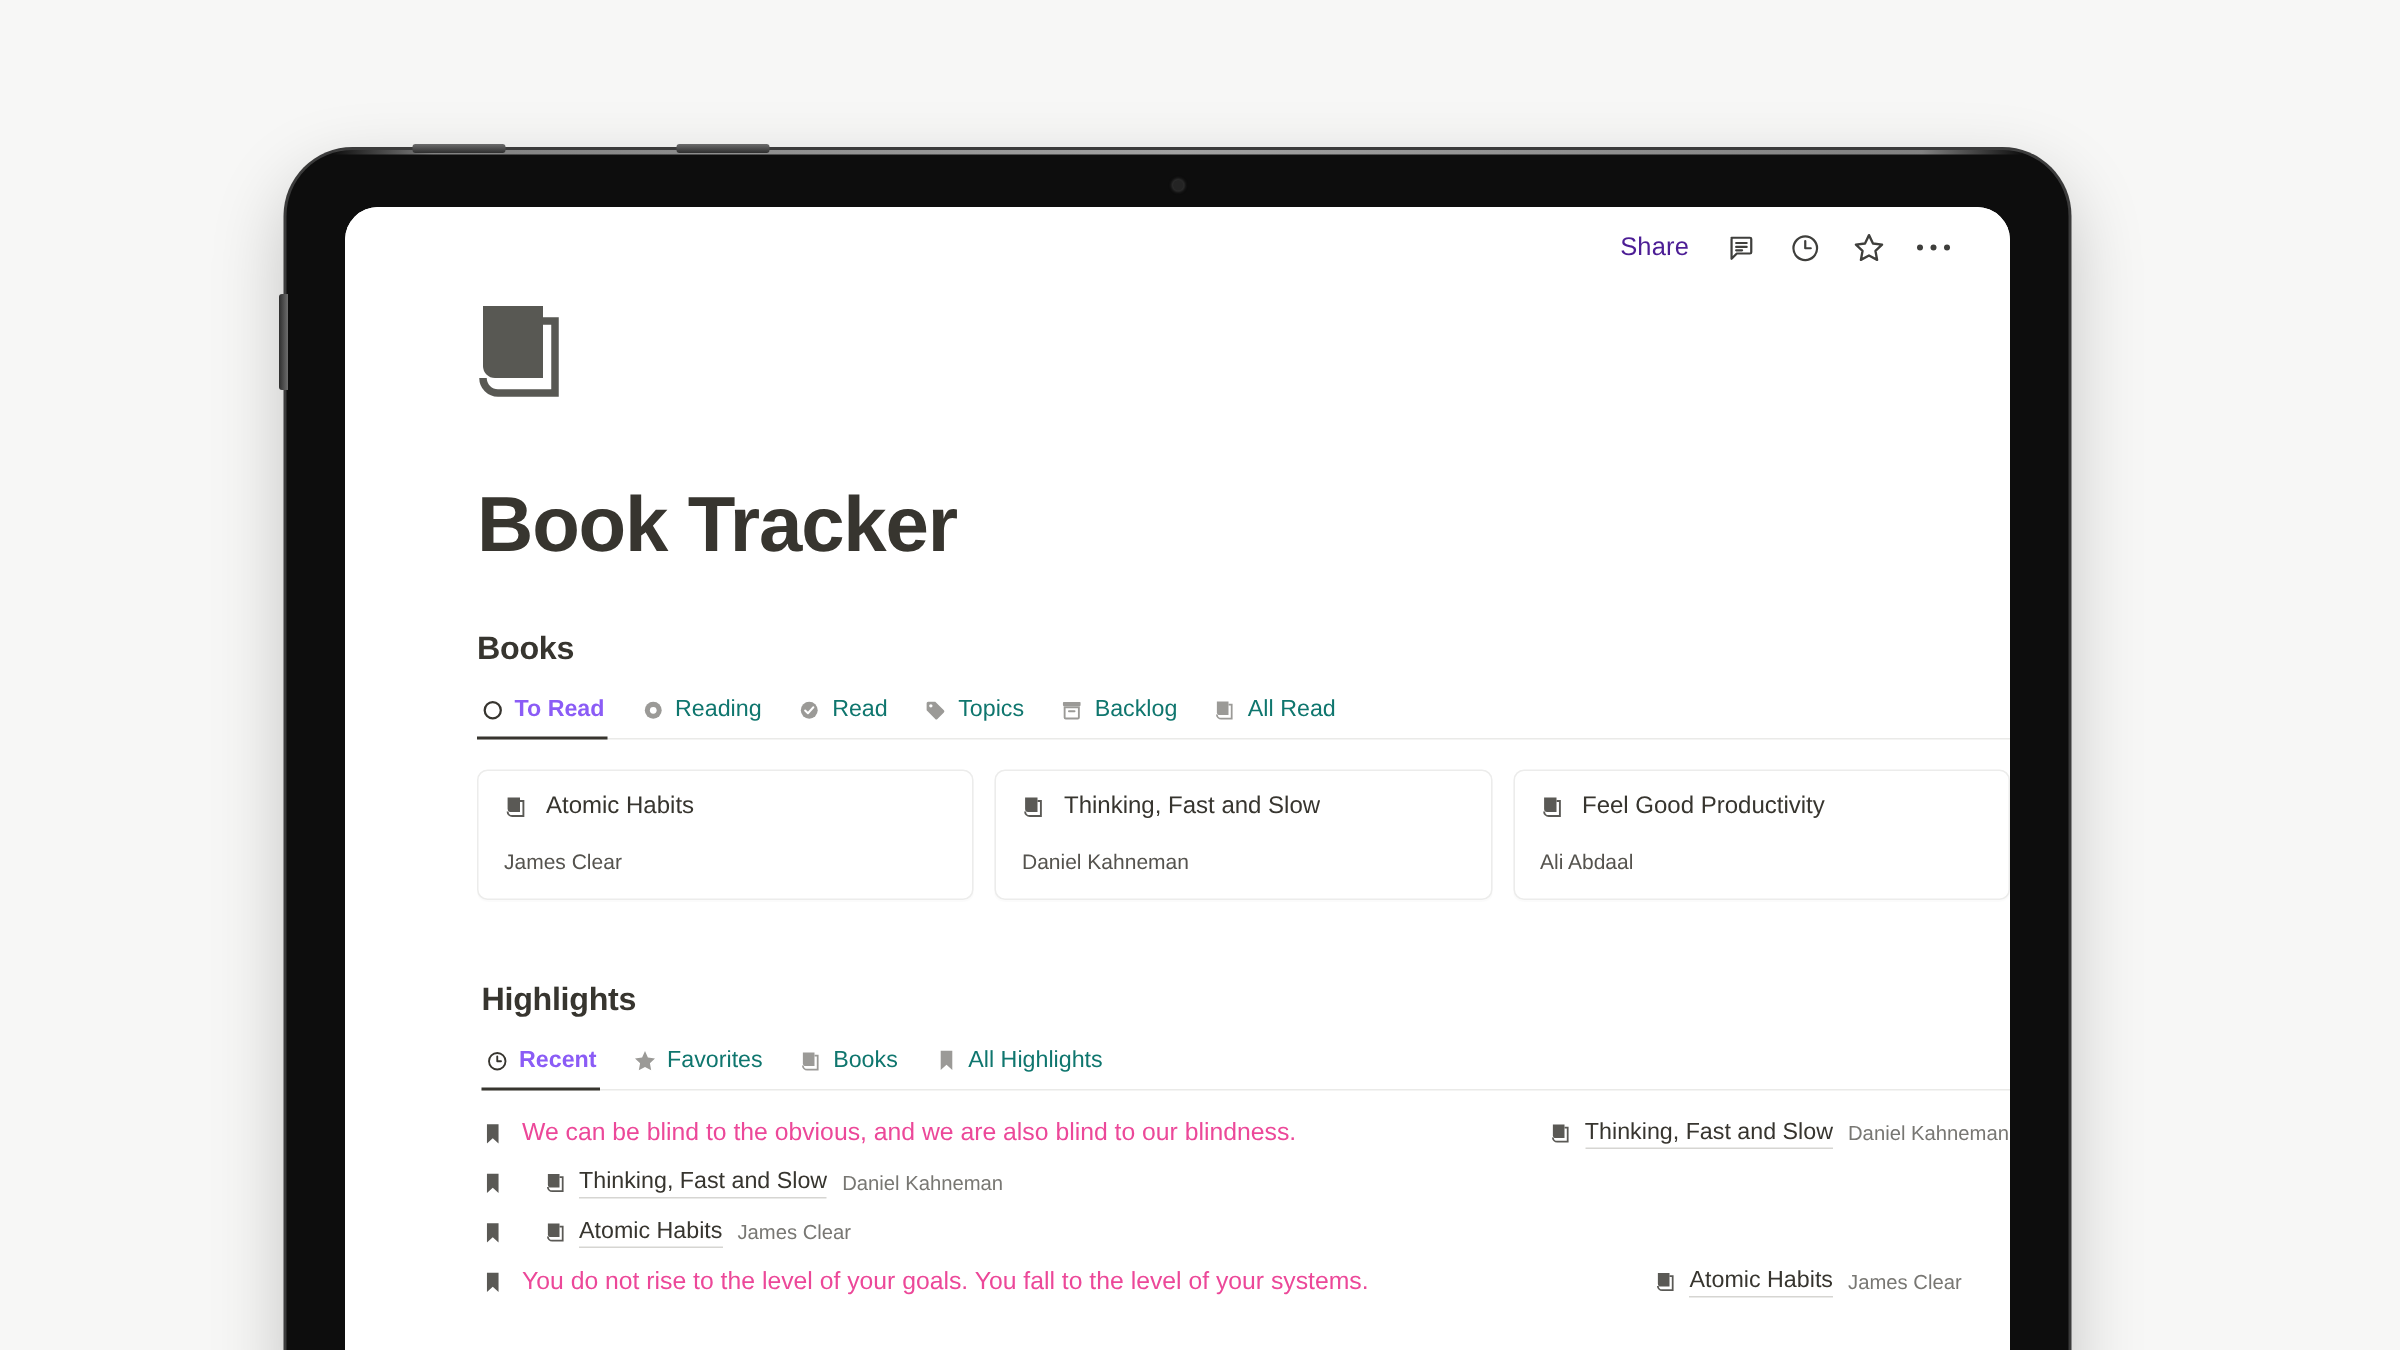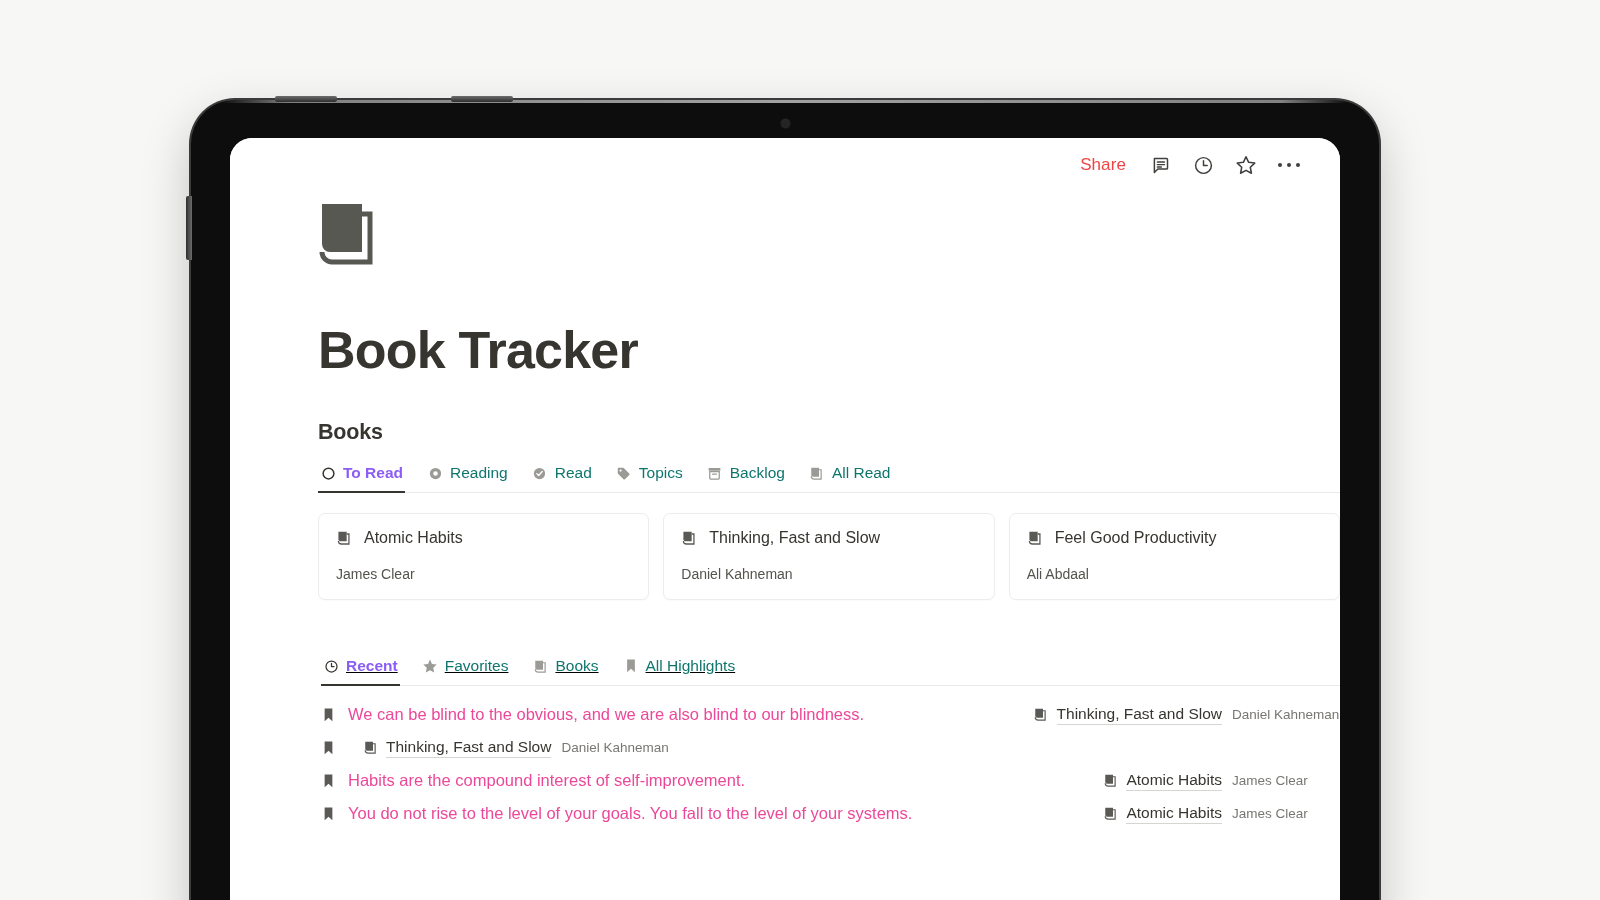--- a/index.html
+++ b/index.html
@@ -101,21 +101,21 @@
     display: flex;
     align-items: center;
     justify-content: flex-end;
     gap: 9px;
     height: 54px;
     padding: 0 34px 0 0;
   }
 
   #share-button {
     font-size: 17px;
-    color: #ef4444;
+    color: #4c1d95;
     padding: 4px 8px;
     border-radius: 4px;
     cursor: pointer;
     letter-spacing: .1px;
   }
 
   .topbar-icon {
     width: 34px; height: 34px;
     display: flex;
     align-items: center;
@@ -175,21 +175,21 @@
   .tabs-row {
     display: flex;
     align-items: flex-end;
     gap: 20px;
     margin-top: 16px;
     border-bottom: 1px solid #eaeae8;
     padding-right: 88px;
     margin-right: 0;
     width: 1022px;
   }
-  #highlights-section .tabs-row { width: 1019px; text-decoration: underline; }
+  #highlights-section .tabs-row { width: 1019px; }
 
   .tab {
     display: flex;
     align-items: center;
     gap: 7px;
     padding: 3px 2px 9px 2px;
     font-size: 15.5px;
     color: #0f766e;
     cursor: pointer;
     border-bottom: 2px solid transparent;
@@ -486,20 +486,21 @@
                   </span>
                   <span class="title-text">Feel Good Productivity</span>
                 </div>
                 <div class="book-card-author">Ali Abdaal</div>
               </div>
 
             </div>
           </div>
 
           <div class="section" id="highlights-section">
+            <div class="section-title">Highlights</div>
 
             <div class="tabs-row">
 
               <div class="tab active">
                 <span class="tab-icon">
                   <svg width="15" height="15" viewBox="0 0 24 24" fill="none" stroke="currentColor" stroke-width="2" stroke-linecap="round" stroke-linejoin="round">
                     <circle cx="12" cy="12" r="8.8"></circle>
                     <polyline points="12 6.8 12 12 16 12"></polyline>
                   </svg>
                 </span>
@@ -578,21 +579,20 @@
                   <span class="highlight-author">Daniel Kahneman</span>
                 </span>
               </div>
 
               <div class="highlight-row">
                 <span class="bookmark-glyph">
                   <svg width="13" height="16" viewBox="0 0 18 24">
                     <path d="M3.2 2.2 H14.8 V21.4 L9 16.2 L3.2 21.4 Z" fill="currentColor"></path>
                   </svg>
                 </span>
-                <span class="highlight-text">Habits are the compound interest of self-improvement.</span>
                 <span class="highlight-meta">
                   <span class="highlight-book">
                     <span class="book-glyph">
                       <svg width="15" height="15" viewBox="0 0 24 24">
                         <path d="M3.6 2.6 H16 V17 H6.6 A3 3 0 0 1 3.6 14 Z" fill="currentColor"></path>
                         <path d="M16 6 H19.4 V21 H8.2 A4.6 4.6 0 0 1 3.6 16.4" fill="none" stroke="currentColor" stroke-width="1.9"></path>
                       </svg>
                     </span>
                     <span class="hb-title">Atomic Habits</span>
                   </span>

